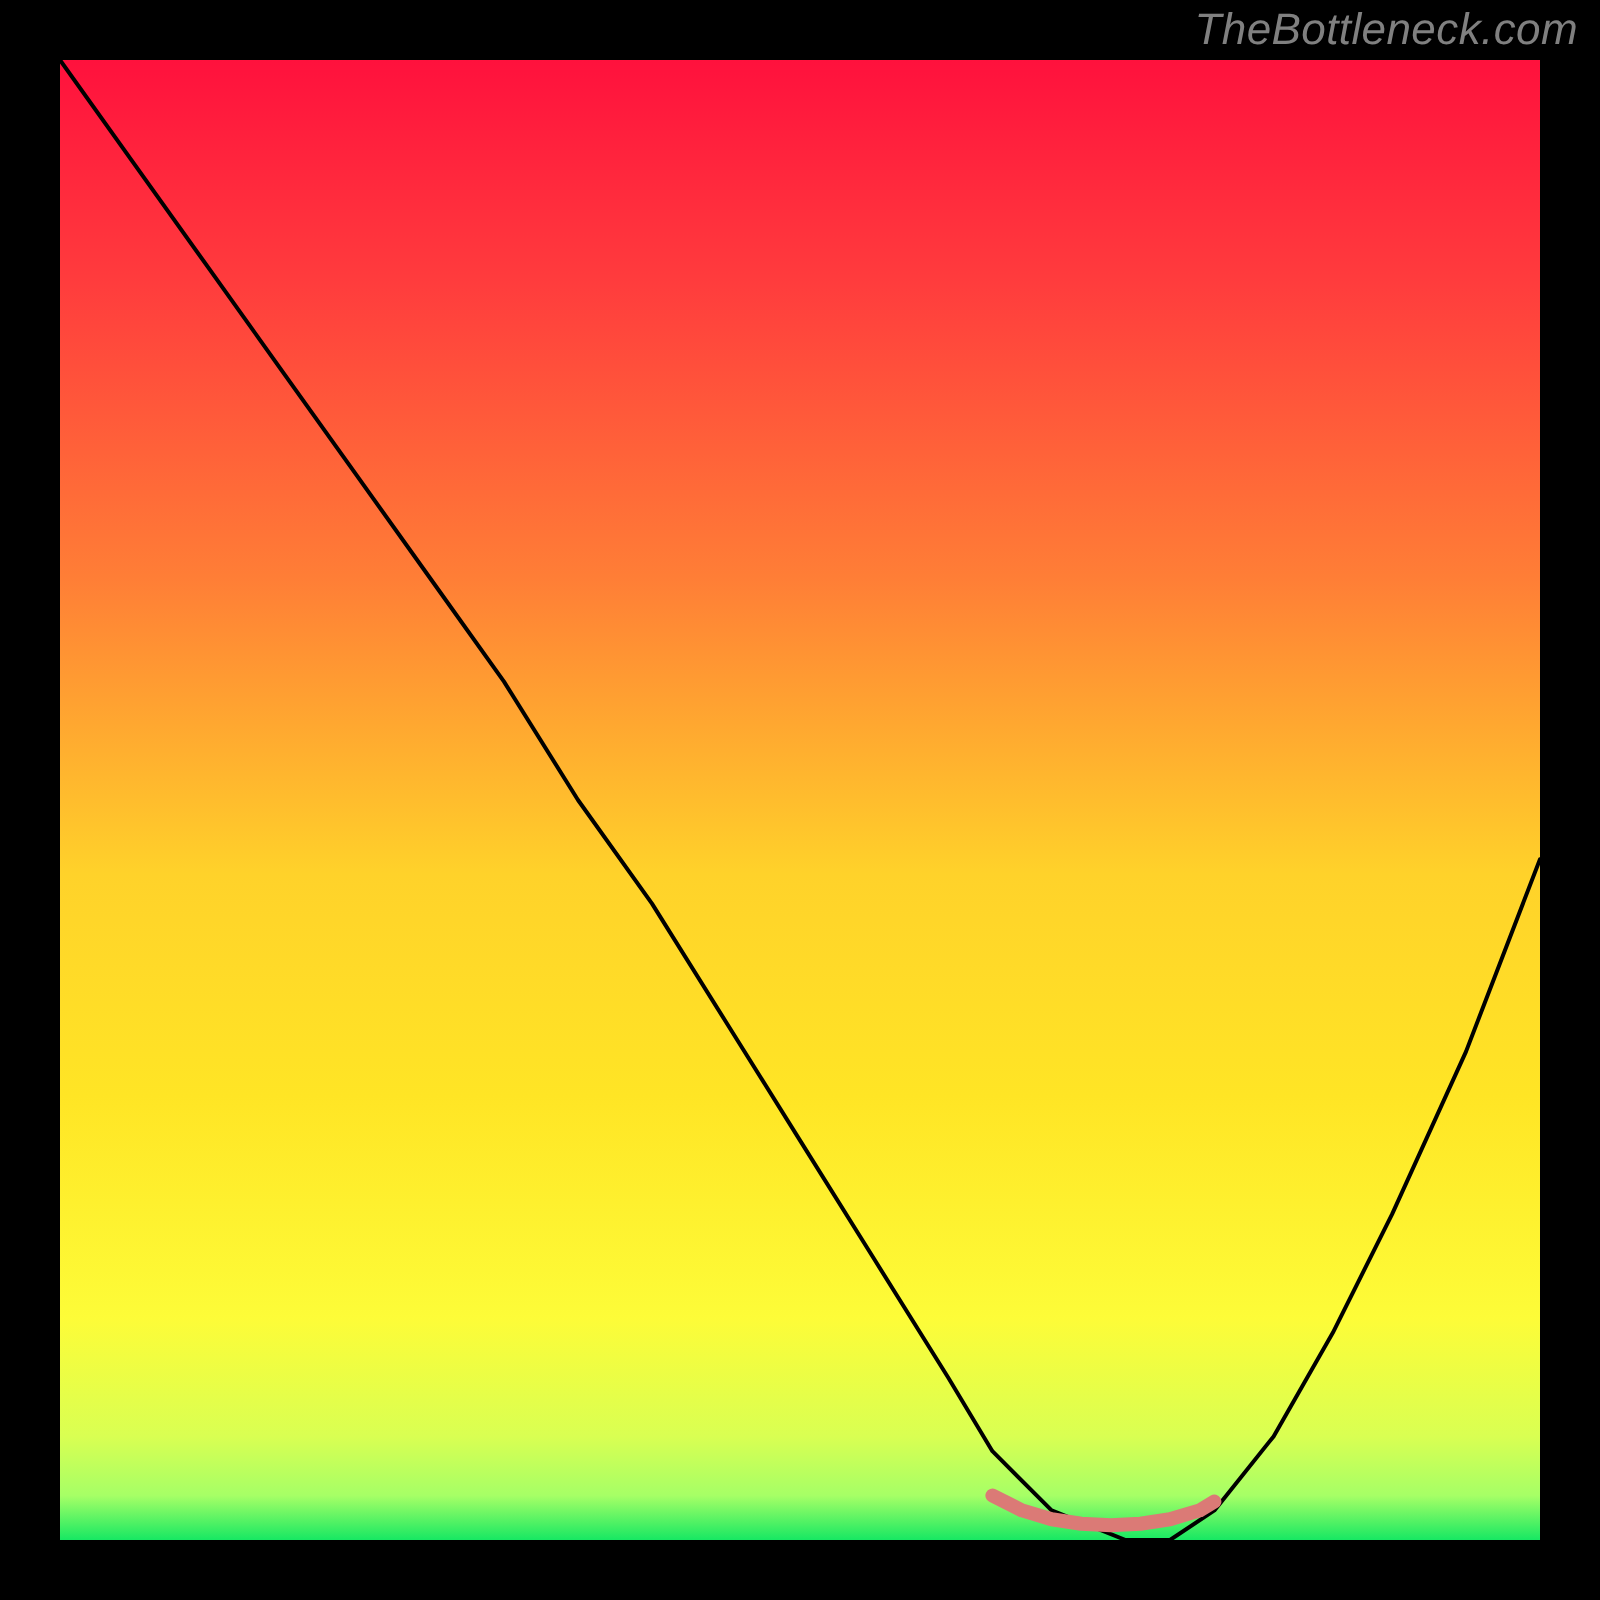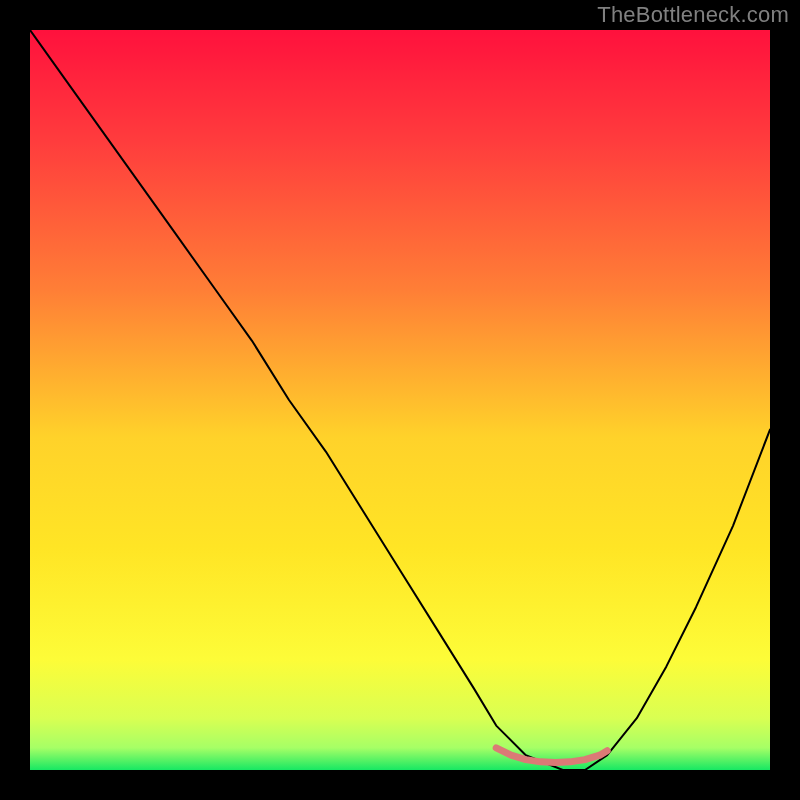--- a/index.html
+++ b/index.html
@@ -8,20 +8,21 @@
     width: 800px;
     height: 800px;
     background: #000;
     overflow: hidden;
   }
   .frame {
     position: relative;
     width: 799px;
     height: 800px;
     background: #000;
+    font-style: italic;
   }
   .watermark {
     position: absolute;
     top: 2px;
     right: 10px;
     font-family: Arial, Helvetica, sans-serif;
     font-size: 22px;
     color: #808080;
     letter-spacing: 0.2px;
     z-index: 5;

